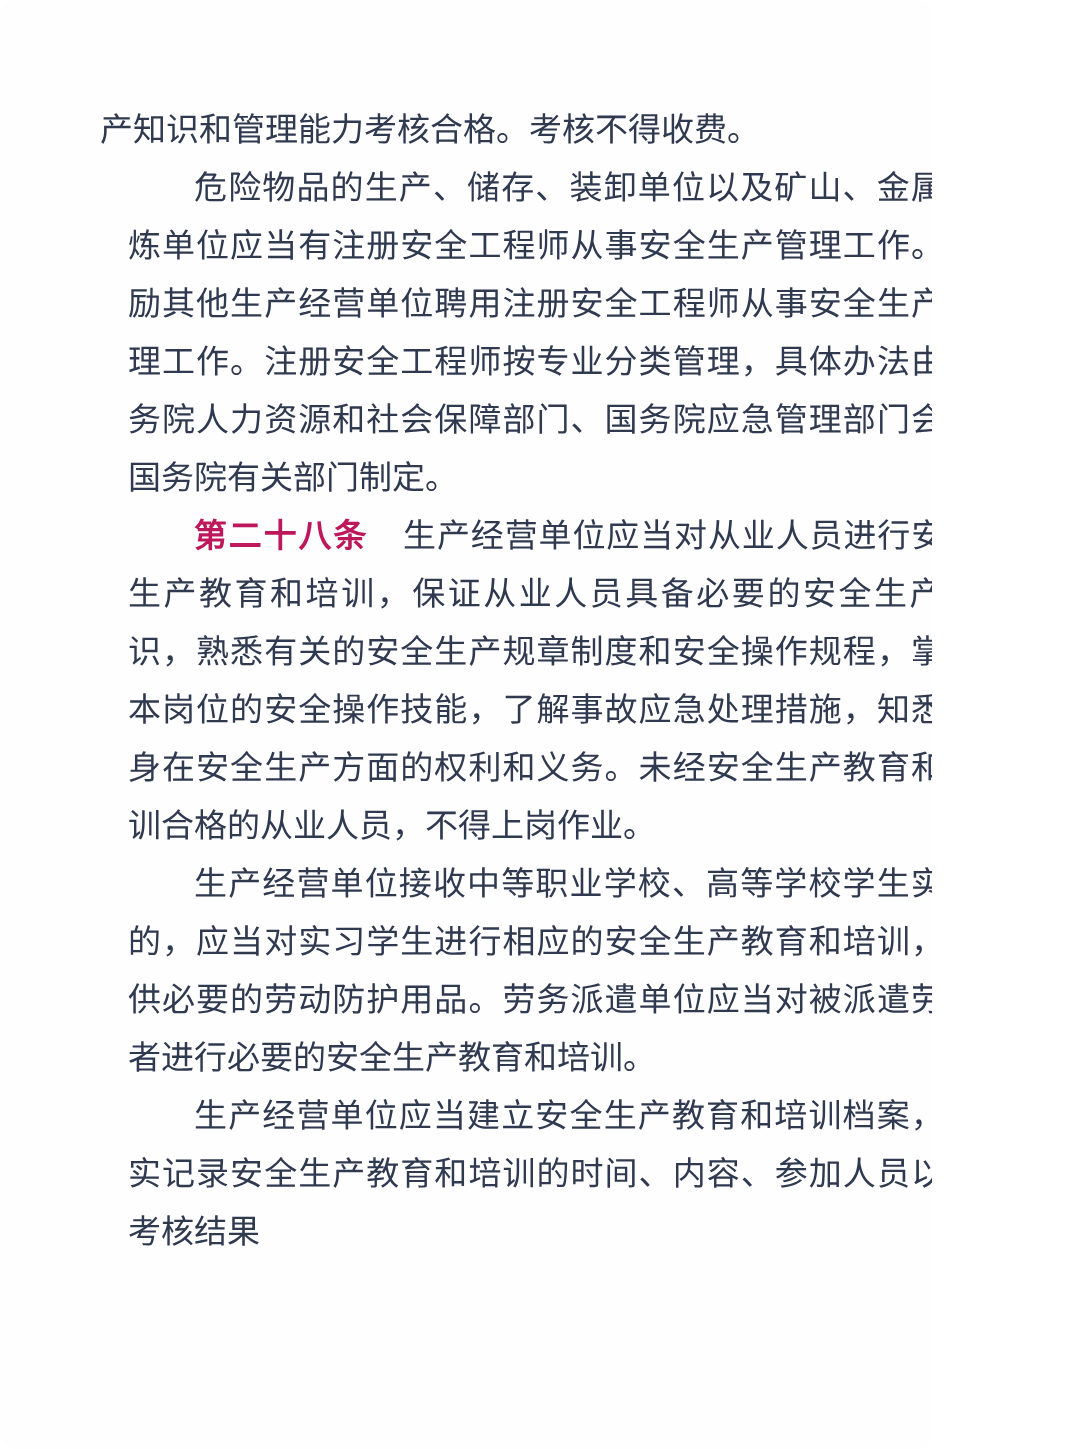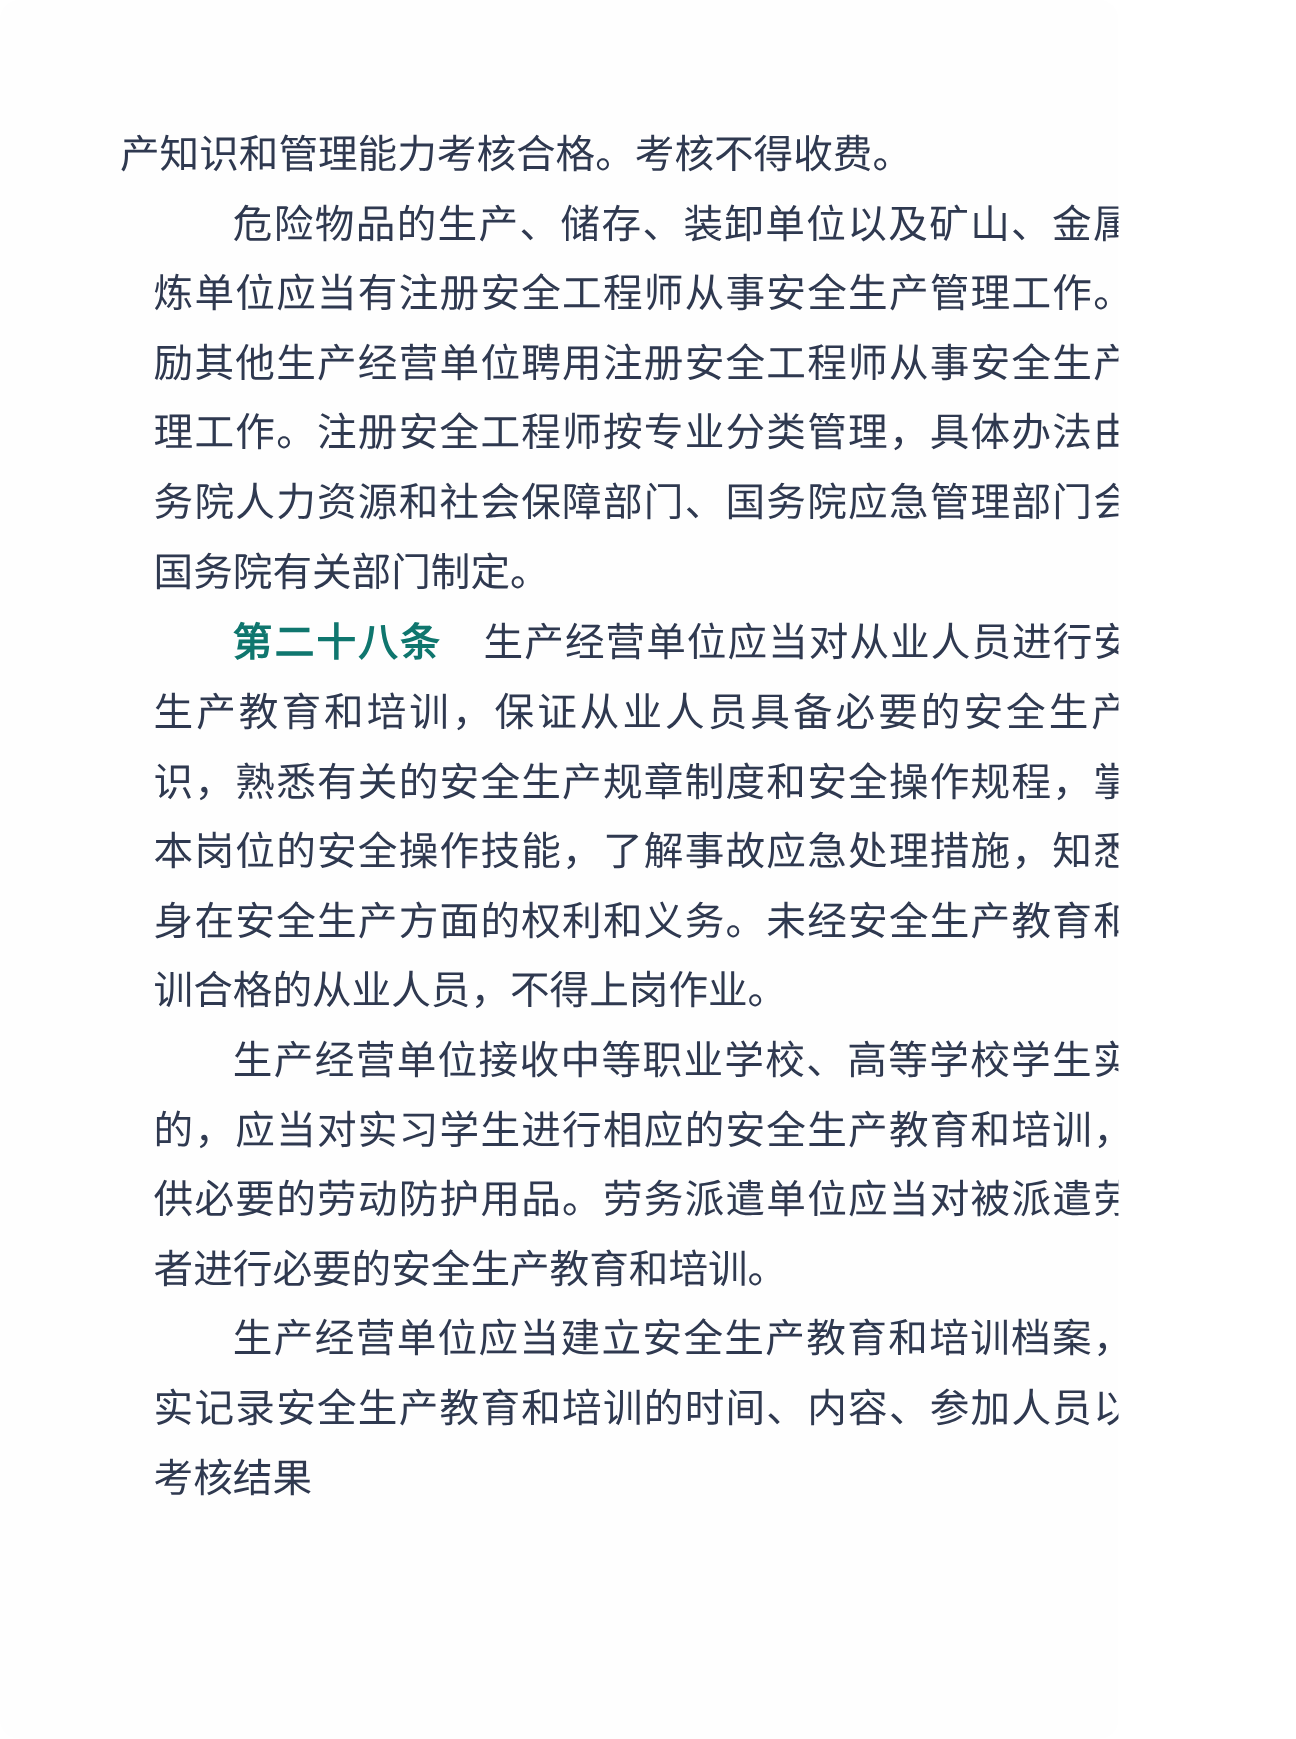--- a/index.html
+++ b/index.html
@@ -34,21 +34,21 @@
     padding: 0;
     text-indent: 0;
   }
   .para.indent {
     text-indent: 2em;
     margin-left: 28px;
   }
   .article-no {
     font-family: "Liberation Sans", "DejaVu Sans", sans-serif;
     font-weight: 700;
-    color: #0f766e;
+    color: #be185d;
     margin-right: 1.05em;
     letter-spacing: 1px;
   }
 </style>
 </head>
 <body>
 
 <div class="page">
   <div class="doc-body">
 

